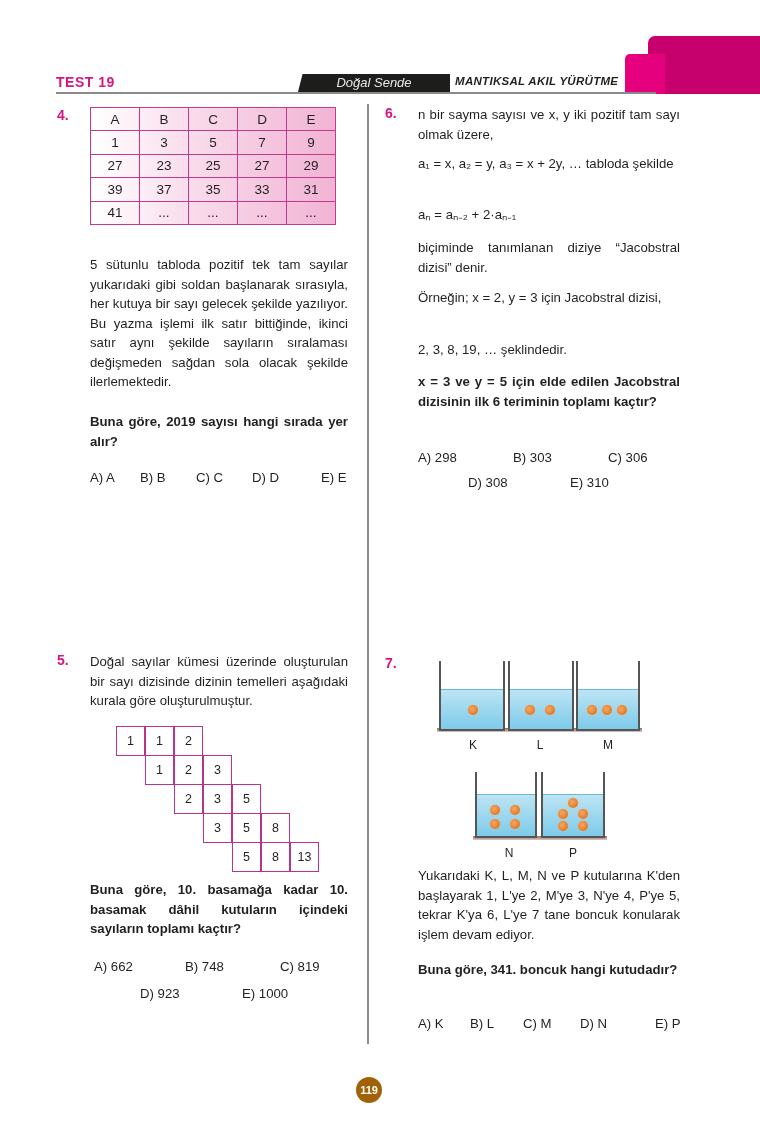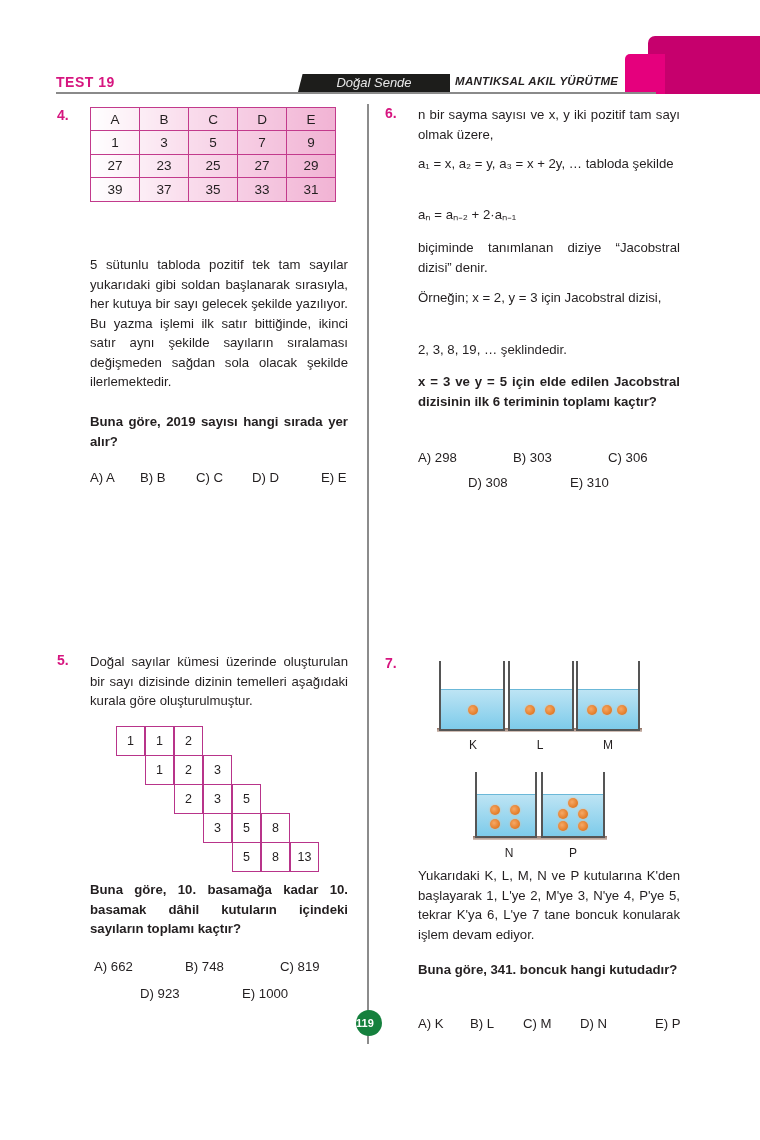--- a/index.html
+++ b/index.html
@@ -10,21 +10,21 @@
   .header { position: absolute; left: 0; top: 0; width: 760px; height: 100px; padding-left: 28px; }
   .test-label { position: absolute; left: 56px; top: 74px; font-size: 14px; font-weight: bold; color: #d6157f; letter-spacing: 0.5px; }
   .header-rule { position: absolute; left: 56px; top: 92px; width: 600px; height: 2px; background: #8a8a8a; }
   .sira-tab { position: absolute; left: 298px; top: 74px; width: 152px; height: 18px; background: #1d1d1b; color: #e8e8e8; font-size: 13px; font-style: italic; text-align: center; line-height: 18px; clip-path: polygon(3% 0, 100% 0, 100% 100%, 0 100%); }
   .topic { position: absolute; left: 455px; top: 75px; font-size: 11.5px; font-weight: bold; font-style: italic; color: #231f20; letter-spacing: 0.3px; }
   .corner-back { position: absolute; left: 648px; top: 36px; width: 112px; height: 58px; background: #c6006d; border-radius: 7px 0 0 0; }
   .corner-front { position: absolute; left: 625px; top: 54px; width: 40px; height: 40px; background: #e5007d; border-radius: 5px 0 0 0; }
 
   
   .divider { position: absolute; left: 367px; top: 104px; width: 2px; height: 940px; background: #8c8c8c; }
-  .page-num { position: absolute; left: 356px; top: 1010px; width: 26px; height: 26px; border-radius: 50%; background: #15803d; color: #fff; font-size: 11px; font-weight: bold; line-height: 26px; }
+  .page-num { position: absolute; left: 356px; top: 1077px; width: 26px; height: 26px; border-radius: 50%; background: #a16207; color: #fff; font-size: 11px; font-weight: bold; text-align: center; line-height: 26px; }
 
   .qnum { position: absolute; font-size: 14px; font-weight: bold; color: #d6157f; }
   .para { position: absolute; font-size: 13.2px; line-height: 19.5px; text-align: justify; }
   .bold { font-weight: bold; }
   .choices { position: absolute; font-size: 13.2px; }
   .choices span { position: absolute; white-space: nowrap; }
 
   
   .q4-table { position: absolute; left: 90px; top: 107px; border-collapse: collapse; background: linear-gradient(90deg, #fff 0%, #f9dcec 40%, #f1b3d4 100%); }
   .q4-table td { width: 49px; height: 23.4px; border: 1px solid #c23a8c; text-align: center; font-size: 13.5px; padding: 0; }
@@ -76,20 +76,27 @@
     <td>25</td>
     <td>27</td>
     <td>29</td>
   </tr>
   <tr>
     <td>39</td>
     <td>37</td>
     <td>35</td>
     <td>33</td>
     <td>31</td>
+  </tr>
+  <tr>
+    <td>41</td>
+    <td>...</td>
+    <td>...</td>
+    <td>...</td>
+    <td>...</td>
   </tr>
 </tbody>
   </table>
 <div class="para" style="left:90px; top:255px; width:258px;">5 sütunlu tabloda pozitif tek tam sayılar yukarıdaki gibi soldan başlanarak sırasıyla, her kutuya bir sayı gelecek şekilde yazılıyor. Bu yazma işlemi ilk satır bittiğinde, ikinci satır aynı şekilde sayıların sıralaması değişmeden sağdan sola olacak şekilde ilerlemektedir.</div>
 <div class="para bold" style="left:90px; top:412px; width:258px;">Buna göre, 2019 sayısı hangi sırada yer alır?</div>
 <div class="choices" style="left:90px; top:470px; width:260px; height:20px;">
   <span style="left:0;">A) A</span>
   <span style="left:50px;">B) B</span>
   <span style="left:106px;">C) C</span>
   <span style="left:162px;">D) D</span>

